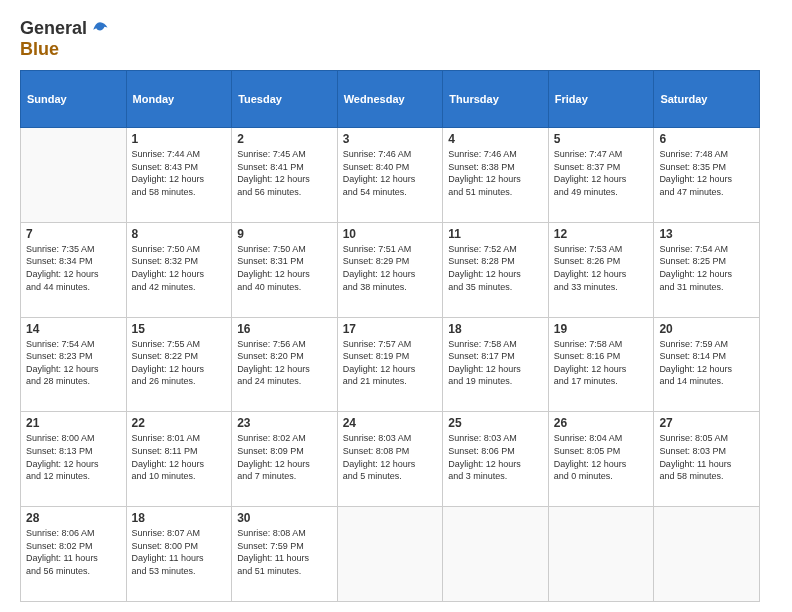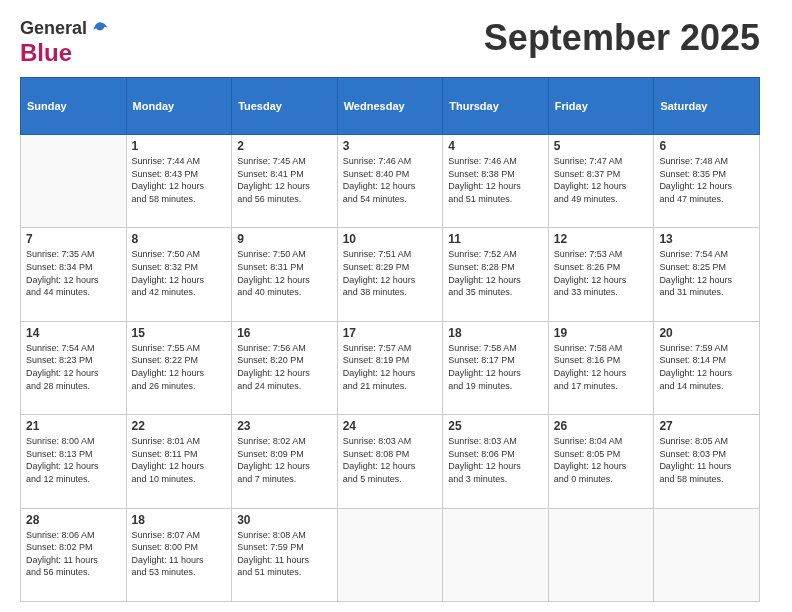--- a/index.html
+++ b/index.html
@@ -32,23 +32,23 @@
       display: flex;
       align-items: center;
       gap: 2px;
     }
     .logo-general {
       font-size: 18px;
       font-weight: bold;
       color: #333;
     }
     .logo-blue {
-      font-size: 24px;
-      font-weight: bold;
-      color: #be185d;
+      font-size: 18px;
+      font-weight: bold;
+      color: #a16207;
     }
     .logo-icon {
       width: 18px;
       height: 18px;
       margin-left: 2px;
     }
     .title-block {
       text-align: right;
     }
     .month-title {
@@ -110,21 +110,20 @@
         <span class="logo-general">General</span>
         <svg class="logo-icon" viewBox="0 0 24 24">
           <path d="M12 3 C16 3 20 6 22 10 L18 9 C17 12 14 14 12 14 C10 14 8 13 7 11 L3 13 C5 7 8 3 12 3Z" fill="#2e75c9"></path>
         </svg>
       </div>
       <div>
         <span class="logo-blue">Blue</span>
       </div>
     </div>
     <div class="title-block">
-      <div class="month-title">September 2025</div>
     </div>
   </div>
 
   <table class="calendar">
     <thead>
       <tr>
         <th>Sunday</th>
         <th>Monday</th>
         <th>Tuesday</th>
         <th>Wednesday</th>

